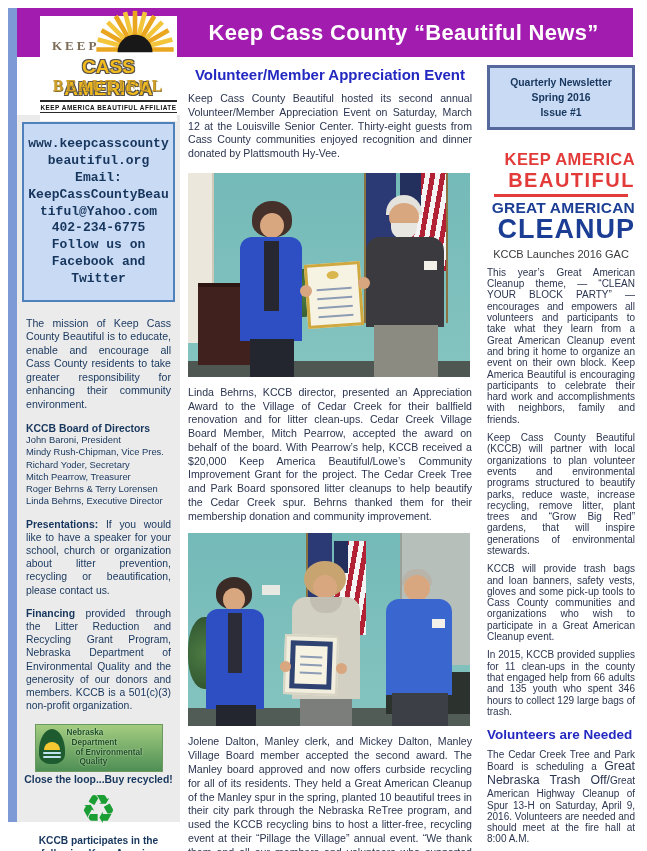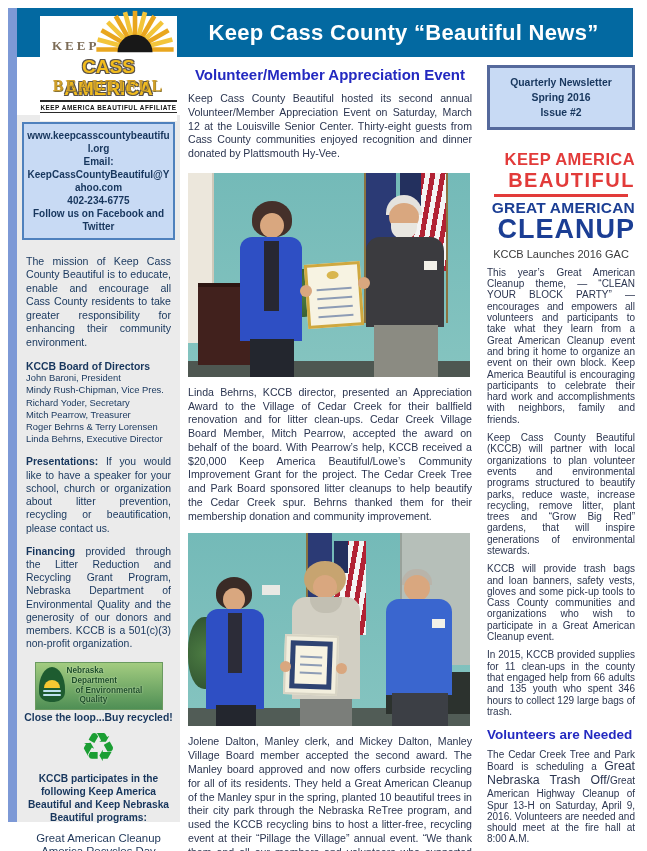--- a/index.html
+++ b/index.html
@@ -1,41 +1,41 @@
 <!DOCTYPE html>
 <html><head>
 <meta charset="utf-8">
 <style>
   * { margin:0; padding:0; box-sizing:border-box; }
   body { font-family:"Liberation Sans", sans-serif; background:#fff; }
   #page { position:relative; width:647px; height:851px; background:#fff; overflow:hidden; }
 
   
   .blue-strip { position:absolute; left:8px; top:8px; width:9px; height:814px; background:#7d99d6; }
-  .header-bar { position:absolute; left:17px; top:8px; width:616px; height:49px; background:#0369a1; }
+  .header-bar { position:absolute; left:17px; top:8px; width:616px; height:49px; background:#a21caf; }
   .header-title { position:absolute; left:165px; right:8px; top:0; height:49px; line-height:49px;
     text-align:center; color:#ffffff; font-size:22px; font-weight:bold; letter-spacing:.3px; }
 
   
   .logo-box { position:absolute; left:40px; top:16px; width:137px; height:105px; background:#ffffff; z-index:6; }
   .logo-keep { position:absolute; left:12px; top:22px; font-family:"Liberation Serif", serif; font-weight:bold;
     font-size:13px; letter-spacing:3px; color:#7c6c57; }
   .logo-sunflower { position:absolute; right:-4px; top:-10px; }
   .logo-cass { position:absolute; left:0; right:0; top:40px; text-align:center; font-size:19px; font-weight:bold;
     color:#f2bc1e; letter-spacing:0; text-shadow:1px 1px 0 #59524a,-1px 1px 0 #59524a,1px -1px 0 #59524a,-1px -1px 0 #59524a; }
   .logo-beautiful { position:absolute; left:0; right:0; top:61px; text-align:center; font-family:"Liberation Serif", serif;
     font-weight:bold; font-size:16px; letter-spacing:2px; color:#cf9f2a;
     text-shadow:.5px .5px 0 #8a7434; }
   .logo-affiliate { position:absolute; left:0; right:0; top:84px; border-top:2px solid #2a2a2a; border-bottom:1px solid #2a2a2a;
     padding:2px 0 1px; text-align:center; font-size:6.4px; font-weight:bold; letter-spacing:.5px; color:#111; }
 
   
   .sidebar { position:absolute; left:17px; top:115px; width:163px; height:707px; background:#ebebeb; color:#17365d; }
-  .contact-box { margin:7px 5px 0; background:#c8daf4; border:2px solid #4f81bd; padding:5px 2px;
-    text-align:center; font-size:10px; font-weight:bold; line-height:1.3; color:#17365d; word-break:break-all; }
+  .contact-box { margin:7px 5px 0; background:#c8daf4; border:2px solid #4f81bd; padding:12px 2px;
+    text-align:center; font-size:13px; font-weight:bold; line-height:1.3; color:#17365d; word-break:break-all;font-family:Liberation Mono, monospace; }
   .contact-box .nobreak { word-break:normal; }
   .mission { margin:15px 9px 0; font-size:10.6px; line-height:1.27; text-align:justify; }
   .board { margin:12px 9px 0; }
   .board-heading { font-size:10.4px; font-weight:bold; }
   .board-member { font-size:9.4px; line-height:1.3; }
   .side-para { margin:10px 9px 0; font-size:10.4px; line-height:1.27; text-align:justify; }
   .ndeq { position:relative; margin:12px auto 0; width:128px; height:48px;
     background:linear-gradient(#a3cc80,#4f8f55); border:1px solid #6a9a60; }
   .ndeq-leaf { position:absolute; left:3px; top:4px; width:26px; height:35px; background:#1e5c30;
     border-radius:60% 60% 50% 50%/75% 75% 35% 35%; }
@@ -249,21 +249,21 @@
       <div class="abs skin" style="left:148px;top:130px;width:11px;height:11px;"></div>
     </div>
 
     <p>Jolene Dalton, Manley clerk, and Mickey Dalton, Manley Village Board member accepted the second award. The Manley board approved and now offers curbside recycling for all of its residents. They held a Great American Cleanup of the Manley spur in the spring, planted 10 beautiful trees in their city park through the Nebraska ReTree program, and used the KCCB recycling bins to host a litter-free, recycling event at their “Pillage the Village” annual event. “We thank them and all our members and volunteers who supported Keep Cass County Beautiful projects, programs and events in 2015,” Behrns stated.</p>
   </div>
 
   <div class="right-col">
     <div class="issue-box">
       <div>Quarterly Newsletter</div>
       <div>Spring 2016</div>
-      <div>Issue #2</div>
+      <div>Issue #1</div>
     </div>
 
     <div class="gac-logo">
       <div class="gac-l1">KEEP AMERICA</div>
       <div class="gac-l2">BEAUTIFUL</div>
       <div class="gac-rule"></div>
       <div class="gac-l3">GREAT AMERICAN</div>
       <div class="gac-l4">CLEANUP</div>
     </div>
     <div class="gac-caption">KCCB Launches 2016 GAC</div>

